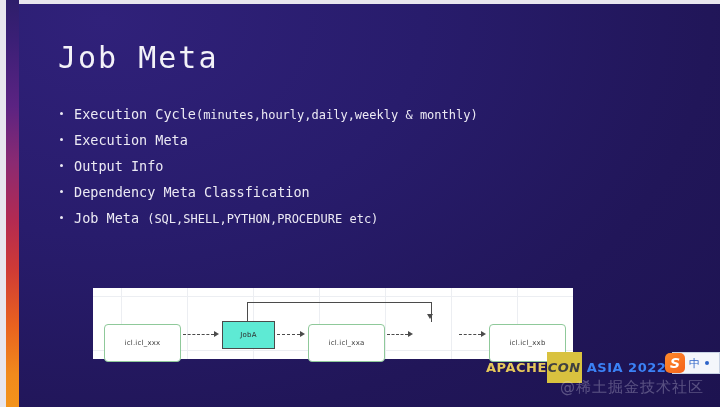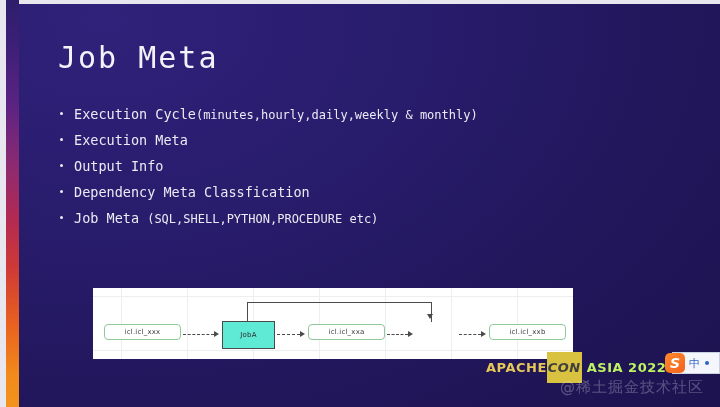--- a/index.html
+++ b/index.html
@@ -131,21 +131,21 @@
     font-family: "DejaVu Sans", "Liberation Sans", sans-serif;
     font-size: 7px;
     color: #3a3a3a;
     letter-spacing: 0.2px;
     white-space: nowrap;
   }
   .node.table-node {
     background: #ffffff;
     border: 1px solid #8fc99a;
     border-radius: 4px;
-    height: 16px;
+    height: 38px;
   }
   .node.job-node {
     background: #5eead4;
     border: 1px solid #4a4a4a;
     height: 28px;
     color: #2d2d2d;
   }
 
   
   .conn {
@@ -190,21 +190,21 @@
     color: #e6c85a;
     white-space: nowrap;
   }
   #apachecon .hl {
     background: #d9c23f;
     color: #404040;
     padding: 8px 1px;
     font-style: italic;
   }
   #apachecon .plain {
-    color: #bef264;
+    color: #3b82f6;
   }
 
   #watermark {
     position: absolute;
     left: 560px;
     top: 378px;
     font-family: "DejaVu Sans", "Liberation Sans", sans-serif;
     font-size: 15px;
     color: rgba(225,223,240,0.30);
     white-space: nowrap;

